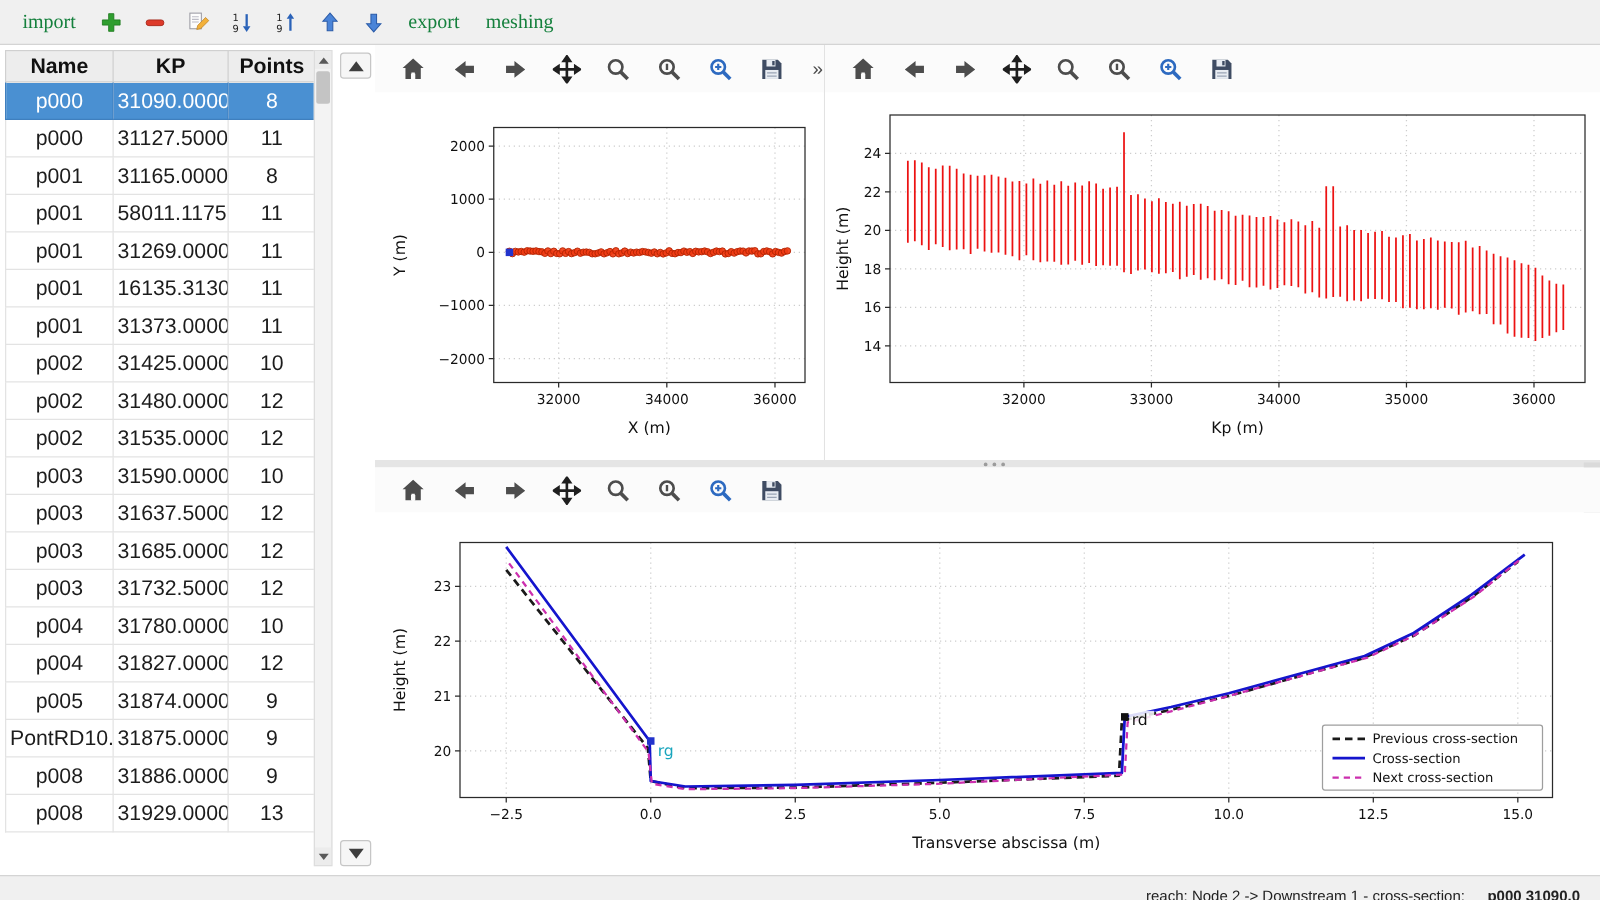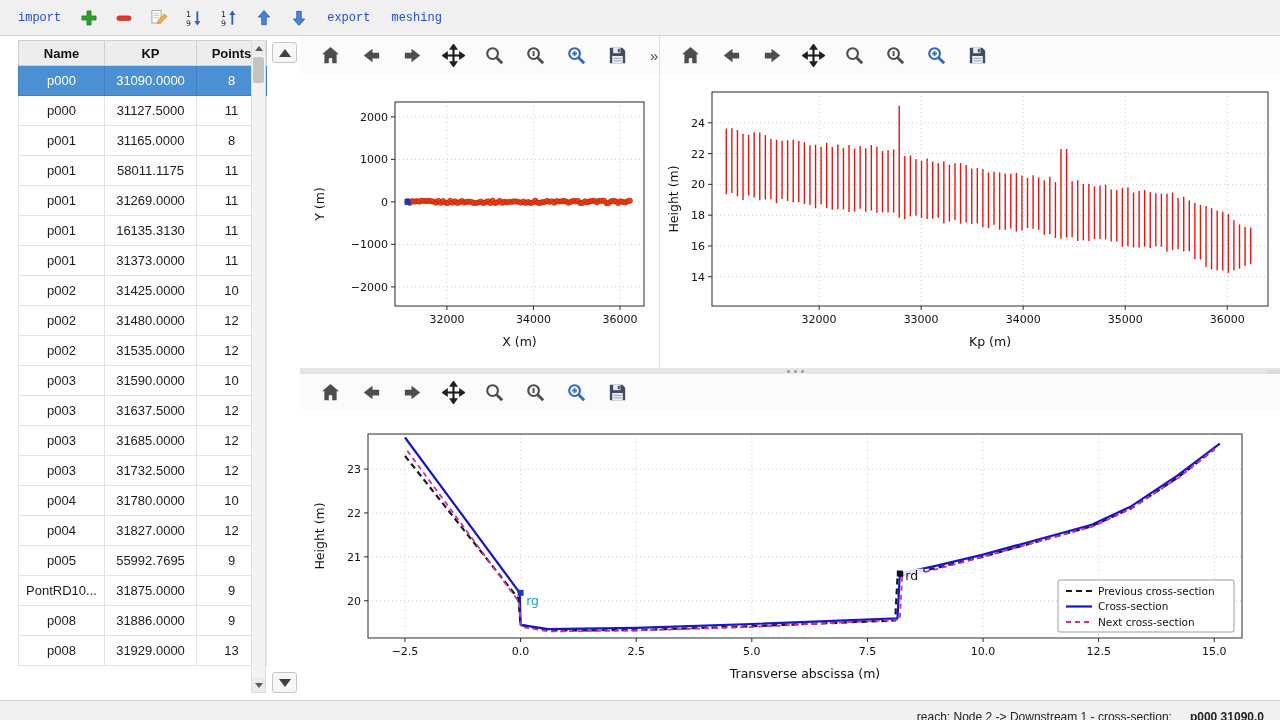--- a/index.html
+++ b/index.html
@@ -2,27 +2,27 @@
 <html><head>
 <meta charset="utf-8">
 <style>
   html,body{margin:0;padding:0;background:#9a9a9a;}
   .window{position:relative;width:1280px;height:720px;background:#ffffff;overflow:hidden;
     font-family:"Liberation Sans","DejaVu Sans",sans-serif;color:#1a1a1a;}
 
   
   .app-toolbar{position:absolute;left:0;top:0;width:1280px;height:36px;background:#f0f0f0;
     border-bottom:1px solid #d4d4d4;display:flex;align-items:center;gap:9px;padding:0 12px;box-sizing:border-box;}
-  .tb-text{font-size:12px;color:#1d4ed8;background:transparent;border:0;padding:4px 6px;font-family:Liberation Mono, monospace;cursor:pointer;}
+  .tb-text{font-size:16px;color:#15803d;background:transparent;border:0;padding:4px 6px;font-family:Liberation Serif, serif;cursor:pointer;}
   .tb-icon{width:26px;height:26px;background:transparent;border:0;padding:0;display:flex;
     align-items:center;justify-content:center;cursor:pointer;}
 
   
   .left-panel{position:absolute;left:0;top:36px;width:300px;height:664px;background:#fff;}
-  .data-table{position:absolute;left:18px;top:4px;width:248px;border-collapse:collapse;font-size:13px;table-layout:fixed;}
+  .data-table{position:absolute;left:4px;top:4px;width:248px;border-collapse:collapse;font-size:17px;table-layout:fixed;}
   .data-table th{height:22px;background:#ededed;border:1px solid #d0d0d0;font-weight:700;color:#111;}
   .data-table td{height:29px;border:1px solid #e3e3e3;text-align:center;padding:0 3px;
     white-space:nowrap;overflow:hidden;text-overflow:clip;color:#1c1c1c;background:#fff;}
   .data-table col.c-name{width:86px}.data-table col.c-kp{width:92px}.data-table col.c-points{width:70px}
   .data-table tr.selected td{background:#4a90d2;color:#fff;border-color:#3f7fbe;}
 
   .v-scroll{position:absolute;left:251px;top:4px;width:15px;height:653px;background:#f3f3f3;border:1px solid #dddddd;box-sizing:border-box;}
   .v-scroll .sbtn{position:absolute;left:0;width:13px;height:14px;background:#ececec;border:0;display:flex;align-items:center;justify-content:center;padding:0;cursor:pointer;}
   .v-scroll .sbtn.up{top:0}.v-scroll .sbtn.down{bottom:0}
   .v-scroll .thumb{position:absolute;left:1px;top:16px;width:11px;height:26px;background:#c4c4c4;border-radius:2px;}
@@ -281,21 +281,21 @@
             <td>31780.0000</td>
             <td>10</td>
           </tr>
           <tr>
             <td>p004</td>
             <td>31827.0000</td>
             <td>12</td>
           </tr>
           <tr>
             <td>p005</td>
-            <td>55992.7695</td>
+            <td>31874.0000</td>
             <td>9</td>
           </tr>
           <tr>
             <td>PontRD10...</td>
             <td>31875.0000</td>
             <td>9</td>
           </tr>
           <tr>
             <td>p008</td>
             <td>31886.0000</td>

